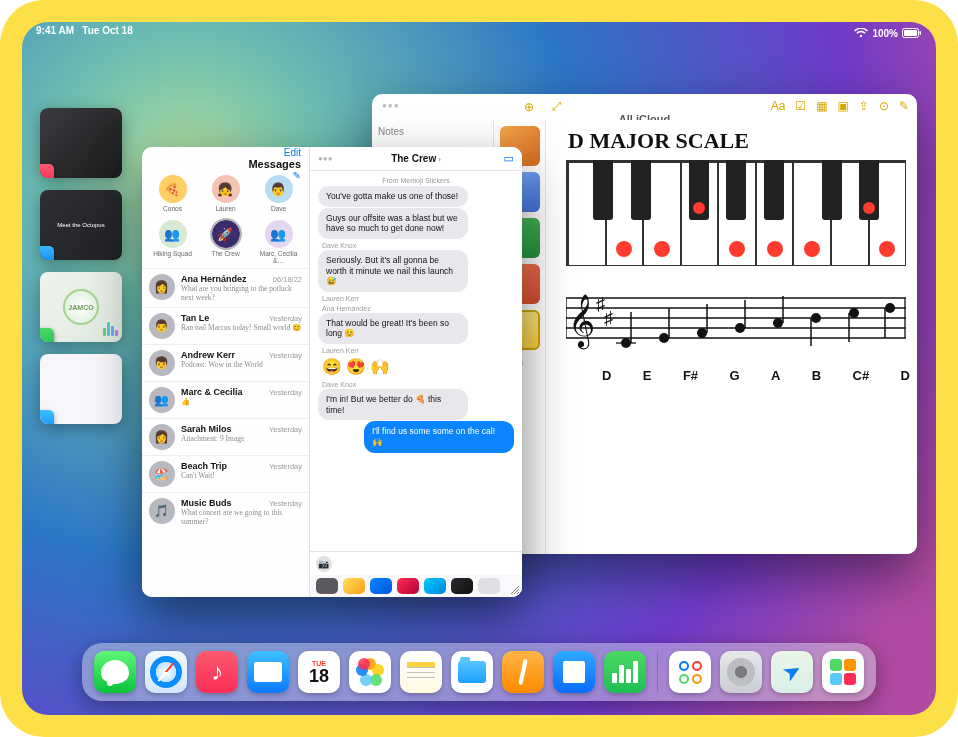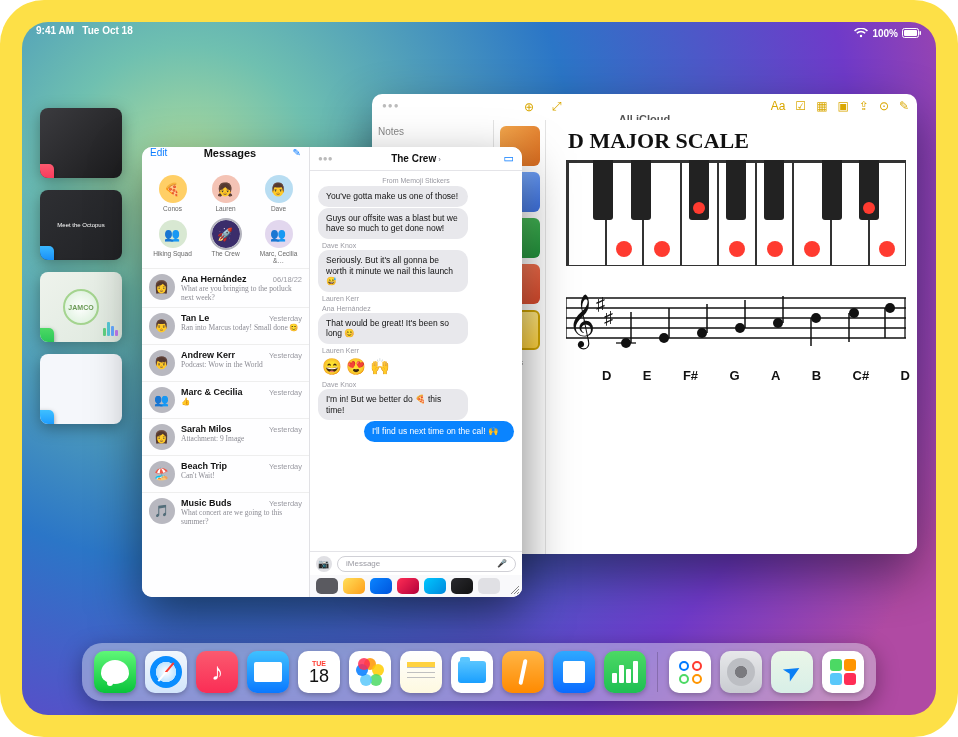--- a/index.html
+++ b/index.html
@@ -83,21 +83,21 @@
 .staff-svg{ width:100%; height:84px; }
 .note-labels{ display:flex; justify-content:space-between; width:308px; margin-left:36px; font-family:"Comic Sans MS",cursive; font-size:13px; font-weight:700; color:#111;}
 
 
 .messages-win{
   position:absolute; left:120px; top:125px; width:380px; height:450px;
   background:#f4f4f6; border-radius:10px; box-shadow:0 20px 50px rgba(0,0,0,.5); z-index:40; overflow:hidden;
   display:flex;
 }
 .msg-list{ width:168px; background:#fefeff; border-right:1px solid #e1e1e5; display:flex; flex-direction:column;}
-.msg-list-head{ height:24px; display:flex; align-items:flex-start; justify-content:space-between; padding:0 8px; font-size:10px;}
+.msg-list-head{ height:24px; display:flex; align-items:flex-end; justify-content:space-between; padding:0 8px; font-size:10px;flex-direction:column;}
 .msg-list-head .title{ font-weight:700; font-size:11px; color:#111;}
 .msg-list-head .edit{ color:#0a7cff;}
 .msg-list-head .compose{ color:#0a7cff;}
 .pinned-row{ display:flex; gap:4px; padding:4px 6px; }
 .pin{ flex:1; display:flex; flex-direction:column; align-items:center; gap:2px;}
 .pin-av{ width:28px; height:28px; border-radius:50%; background:#c9c9cf; display:flex;align-items:center;justify-content:center;font-size:13px;}
 .pin-name{ font-size:6.5px; color:#666; text-align:center;}
 .pin.selected .pin-av{ outline:2px solid #b4b4be; }
 .convo-list{ flex:1; overflow:hidden; }
 .convo{ display:flex; gap:6px; padding:5px 7px; border-top:1px solid #eee;}
@@ -145,21 +145,21 @@
 .di-notes{ background:linear-gradient(180deg,#fff,#fef9e0);} 
 .di-files{ background:#fff;} 
 .di-pages{ background:linear-gradient(180deg,#ffb545,#ff8a00);} 
 .di-keynote{ background:linear-gradient(180deg,#2fa9ff,#0a6bff);} 
 .di-numbers{ background:linear-gradient(180deg,#4cd964,#1fbf53);} 
 .di-reminders{ background:#fff;} 
 .di-settings{ background:linear-gradient(180deg,#e7e8ea,#c9ccd1);} 
 .di-maps{ background:linear-gradient(180deg,#eaf6e8,#d8efe7);} 
 .di-freeform{ background:#fff;} 
 .cal-top{ font-size:7px; font-weight:700; color:#ff3b30;}
-.cal-day{ font-size:18px; font-weight:400; color:#111; line-height:1;}
+.cal-day{ font-size:18px; font-weight:700; color:#111; line-height:1;}
 .safari-inner{ width:32px;height:32px;border-radius:50%;background:radial-gradient(circle,#fff 0%,#bfe4ff 44%,#0a8dff 46%);position:relative;}
 .safari-needle{position:absolute;left:50%;top:50%;width:2px;height:24px;background:linear-gradient(180deg,#ff3b30 0%,#ff3b30 50%,#fff 50%,#fff 100%);transform:translate(-50%,-50%) rotate(40deg);}
 .photos-flower{ width:28px; height:28px; position:relative;}
 .petal{ position:absolute; width:12px; height:12px; border-radius:50%; opacity:.85;}
 .notes-lines{ width:28px; height:20px; background:repeating-linear-gradient(180deg,#c0c0c0 0,#c0c0c0 1px,transparent 1px,transparent 5px); border-top:5px solid #ffd23f;}
 .files-folder{ width:28px; height:22px; background:linear-gradient(180deg,#59c5ff,#1a9fff); border-radius:3px; position:relative;}
 .files-folder::before{content:'';position:absolute;top:-4px;left:2px;width:10px;height:5px;background:#59c5ff;border-radius:2px 2px 0 0;}
 .reminders-grid{ display:grid; grid-template-columns:repeat(2,10px); grid-template-rows:repeat(2,10px); gap:3px;}
 .reminders-grid span{ border-radius:50%; border:2px solid;}
 .num-bars{display:flex;gap:2px;align-items:flex-end;}
@@ -395,21 +395,21 @@
                 <div class="convo-prev">What are you bringing to the potluck next week?</div>
               </div>
             </div>
           <div class="convo">
               <div class="convo-av">👨</div>
               <div class="convo-body">
                 <div class="convo-top">
                   <span class="convo-name">Tan Le</span>
                   <span class="convo-date">Yesterday</span>
                 </div>
-                <div class="convo-prev">Ran into Marcus today! Small done 😊</div>
+                <div class="convo-prev">Ran nail Marcus today! Small world 😊</div>
               </div>
             </div>
           <div class="convo">
               <div class="convo-av">👦</div>
               <div class="convo-body">
                 <div class="convo-top">
                   <span class="convo-name">Andrew Kerr</span>
                   <span class="convo-date">Yesterday</span>
                 </div>
                 <div class="convo-prev">Podcast: Wow in the World</div>
@@ -469,28 +469,24 @@
           <div class="bubble grey">Guys our offsite was a blast but we have so much to get done now!</div>
           <div class="sender-name">Dave Knox</div>
           <div class="bubble grey">Seriously. But it's all gonna be worth it minute we nail this launch 😅</div>
           <div class="sender-name">Lauren Kerr</div>
           <div class="sender-name">Ana Hernández</div>
           <div class="bubble grey">That would be great! It's been so long 😊</div>
           <div class="sender-name">Lauren Kerr</div>
           <div class="reactions">😄 😍 🙌</div>
           <div class="sender-name">Dave Knox</div>
           <div class="bubble grey">I'm in! But we better do 🍕 this time!</div>
-          <div class="bubble blue">I'll find us next time on the cal! 🙌</div>
+          <div class="bubble blue">I'll find us some some on the cal! 🙌</div>
         </div>
         <div class="thread-input">
           <div class="camera-btn">📷</div>
-          <div class="input-field">
-            <span>iMessage</span>
-            <span>🎤</span>
-          </div>
         </div>
         <div class="app-row">
           <div class="app-chip" style="background:#5a5a60"></div>
           <div class="app-chip" style="background:linear-gradient(135deg,#ffdf5a,#ff9f1a)"></div>
           <div class="app-chip" style="background:linear-gradient(135deg,#0a84ff,#0055dd)"></div>
           <div class="app-chip" style="background:linear-gradient(135deg,#ff2d55,#b3003a)"></div>
           <div class="app-chip" style="background:linear-gradient(135deg,#00c7ff,#0088dd)"></div>
           <div class="app-chip" style="background:linear-gradient(135deg,#2a2a2e,#111)"></div>
           <div class="app-chip" style="background:#e0e0e4"></div>
         </div>

